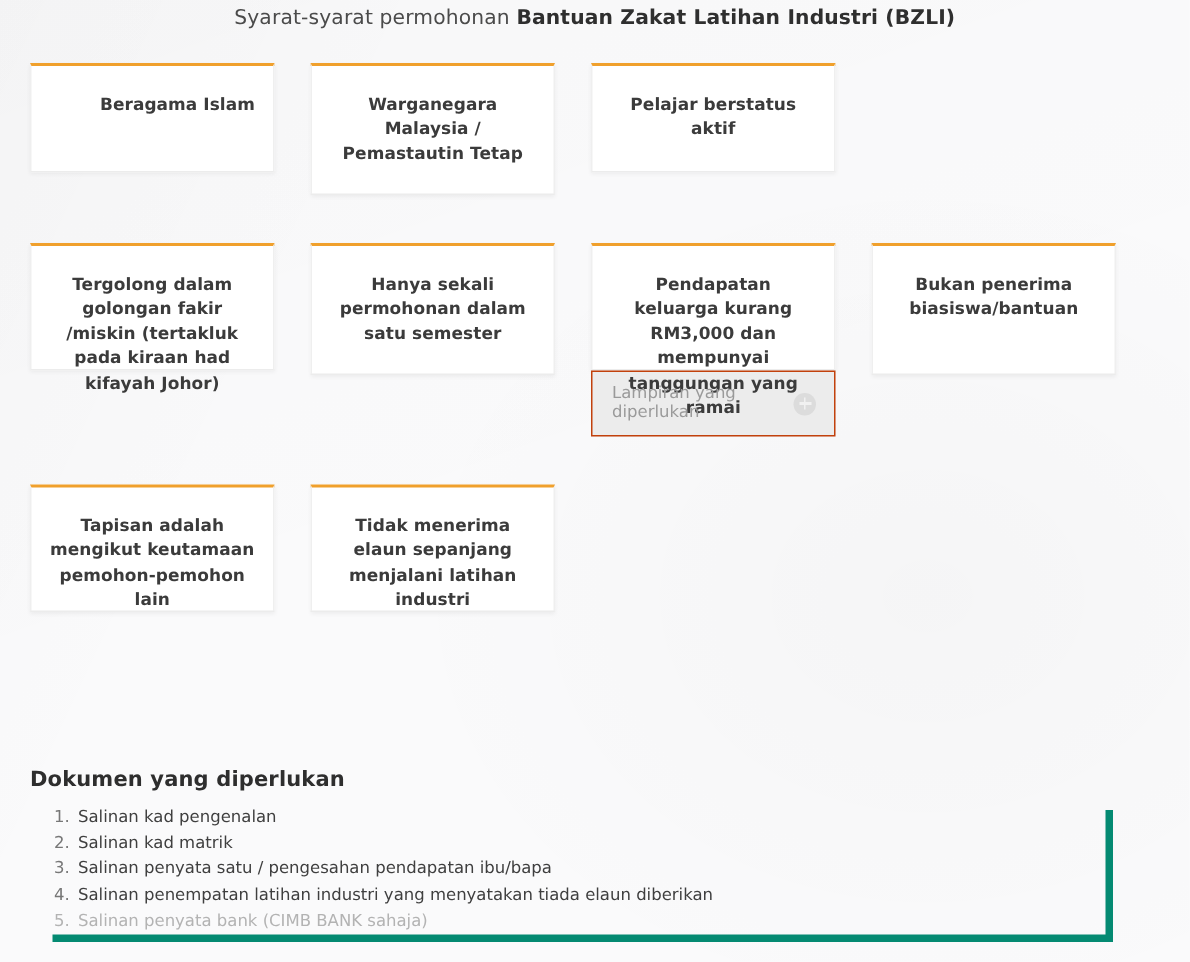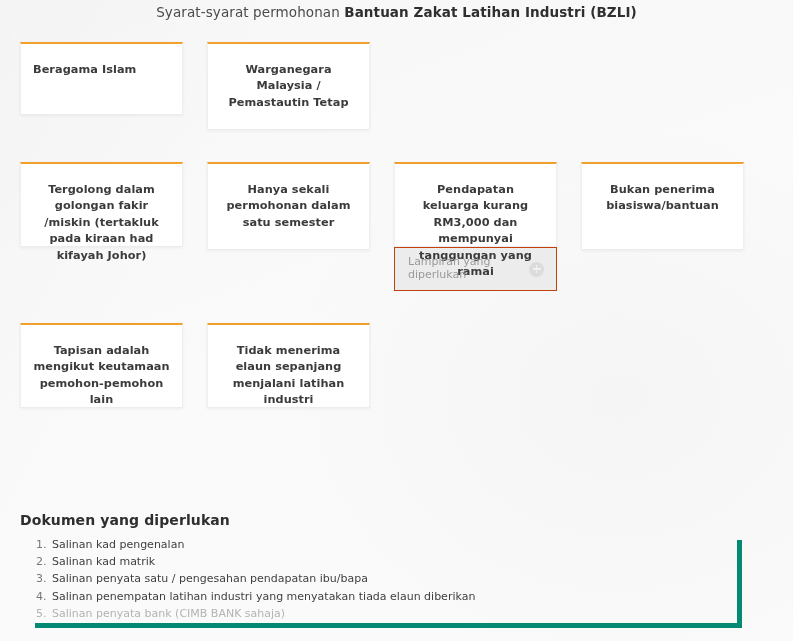--- a/index.html
+++ b/index.html
@@ -77,21 +77,21 @@
   .card {
     background: #ffffff;
     border-top: 2.5px solid #f0a02c;
     border-left: 1px solid #efefef;
     border-right: 1px solid #efefef;
     border-bottom: 1px solid #ececec;
     box-shadow: 0 1px 3px rgba(0,0,0,0.055);
     padding: 18px 12px 14px 12px;
     display: flex;
     align-items: flex-start;
-    justify-content: flex-start;
+    justify-content: flex-end;
     text-align: center;
   }
 
   .card-text {
     font-size: 11.3px;
     font-weight: 700;
     color: #3b3b3b;
     line-height: 1.45;
     letter-spacing: 0.05px;
   }
@@ -204,20 +204,25 @@
   <div class="grid">
     <div class="row row-1" style="margin-bottom:32px;">
         <div class="cell">
           <div class="card h-a">
             <div class="card-text">Beragama Islam</div>
           </div>
         </div>
         <div class="cell">
           <div class="card h-b">
             <div class="card-text">Warganegara Malaysia / Pemastautin Tetap</div>
+          </div>
+        </div>
+        <div class="cell">
+          <div class="card h-a">
+            <div class="card-text">Pelajar berstatus aktif</div>
           </div>
         </div>
       </div>
     <div class="row row-2" style="margin-bottom:32px;">
         <div class="cell">
           <div class="card h-d">
             <div class="card-text">Tergolong dalam golongan fakir /miskin (tertakluk pada kiraan had kifayah Johor)</div>
           </div>
         </div>
         <div class="cell">

